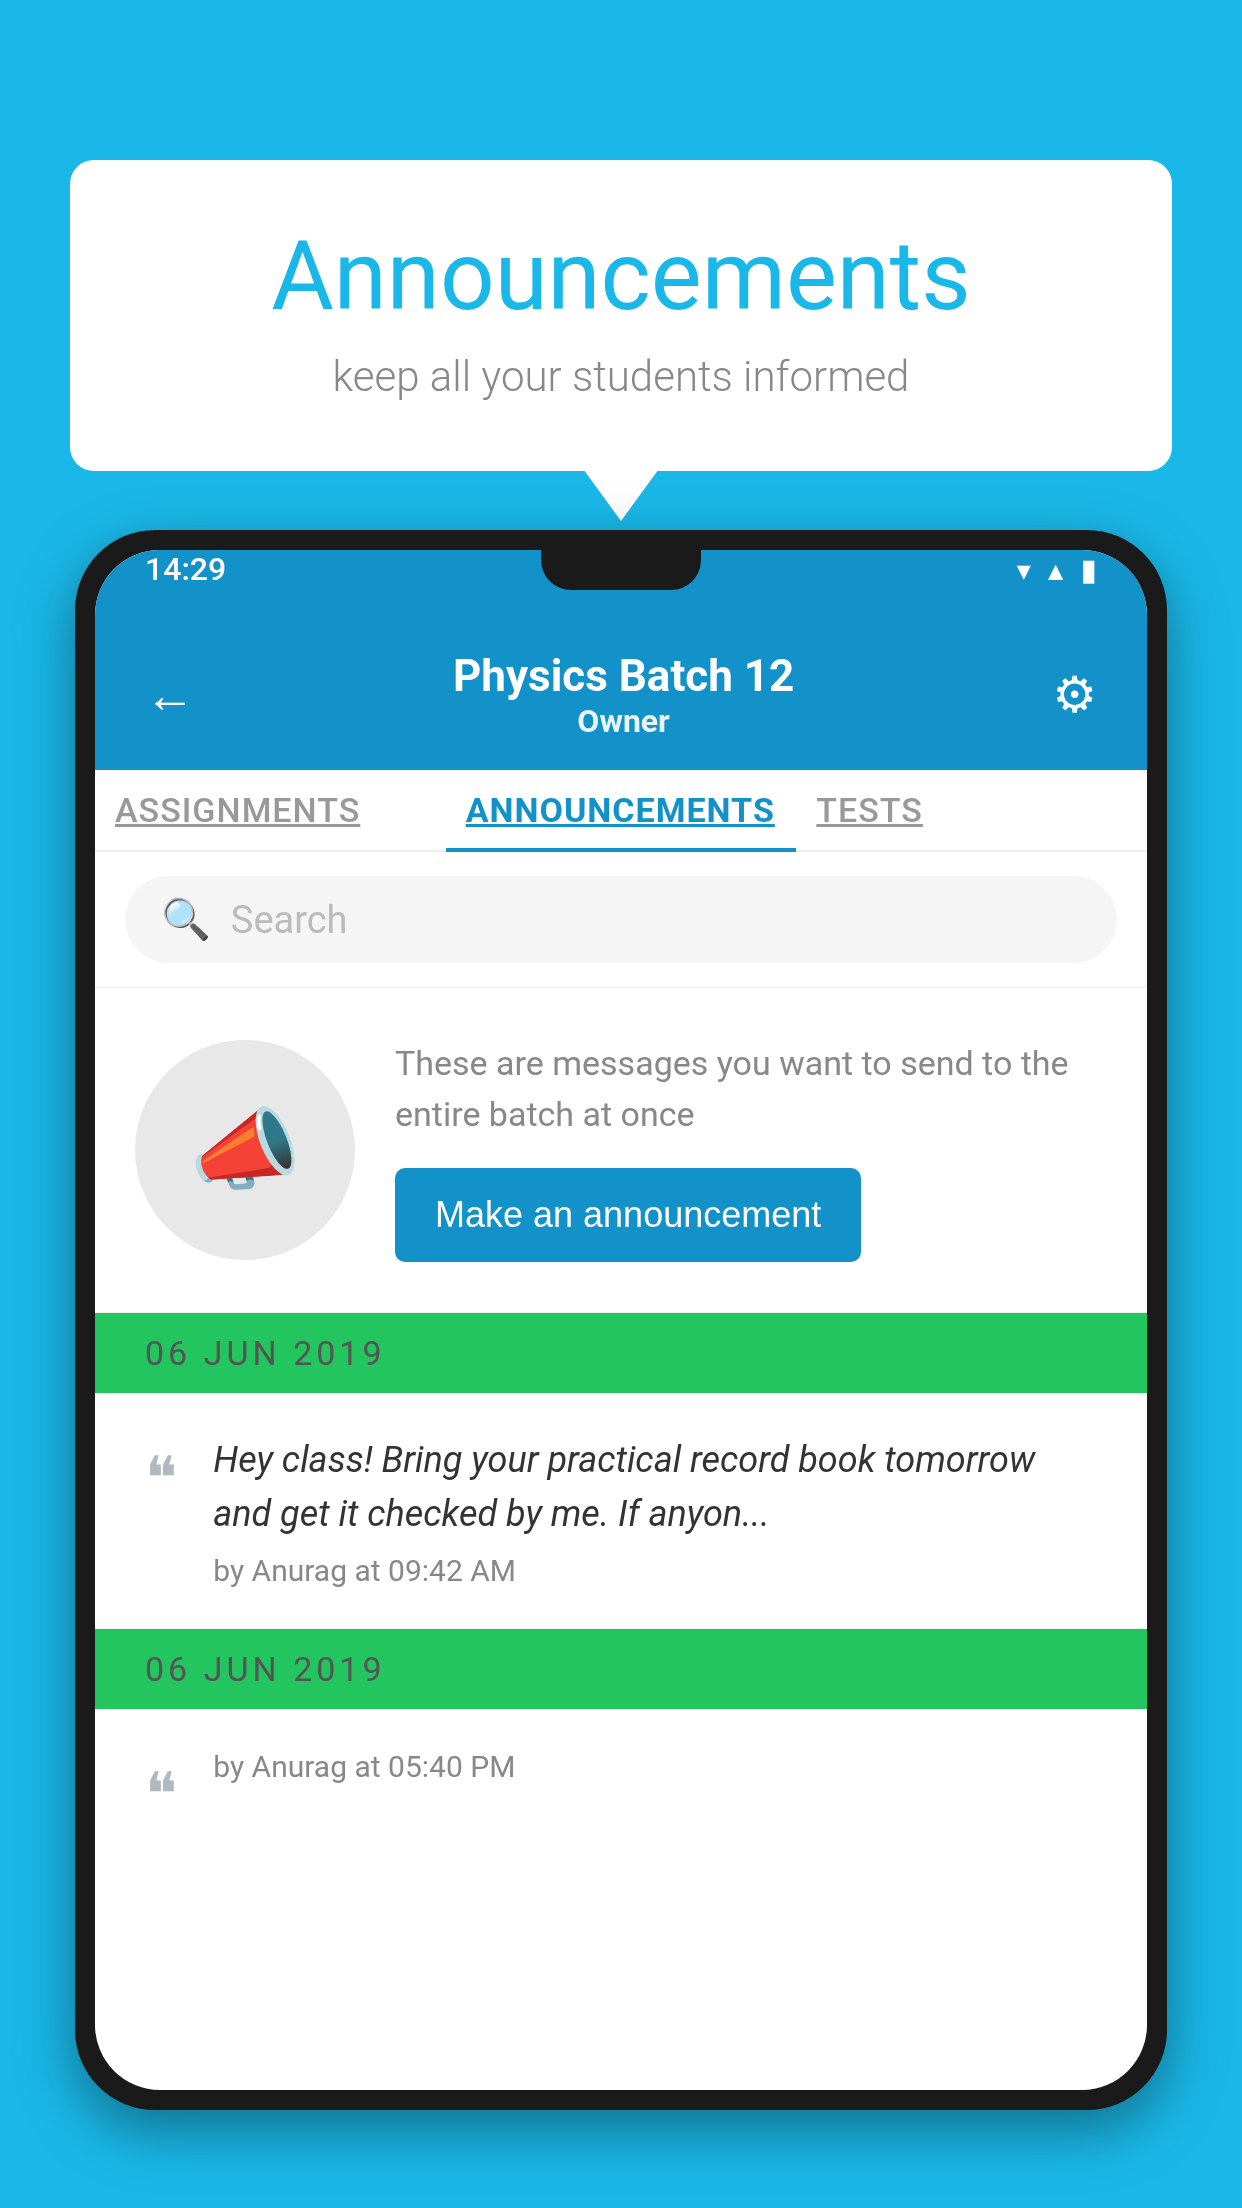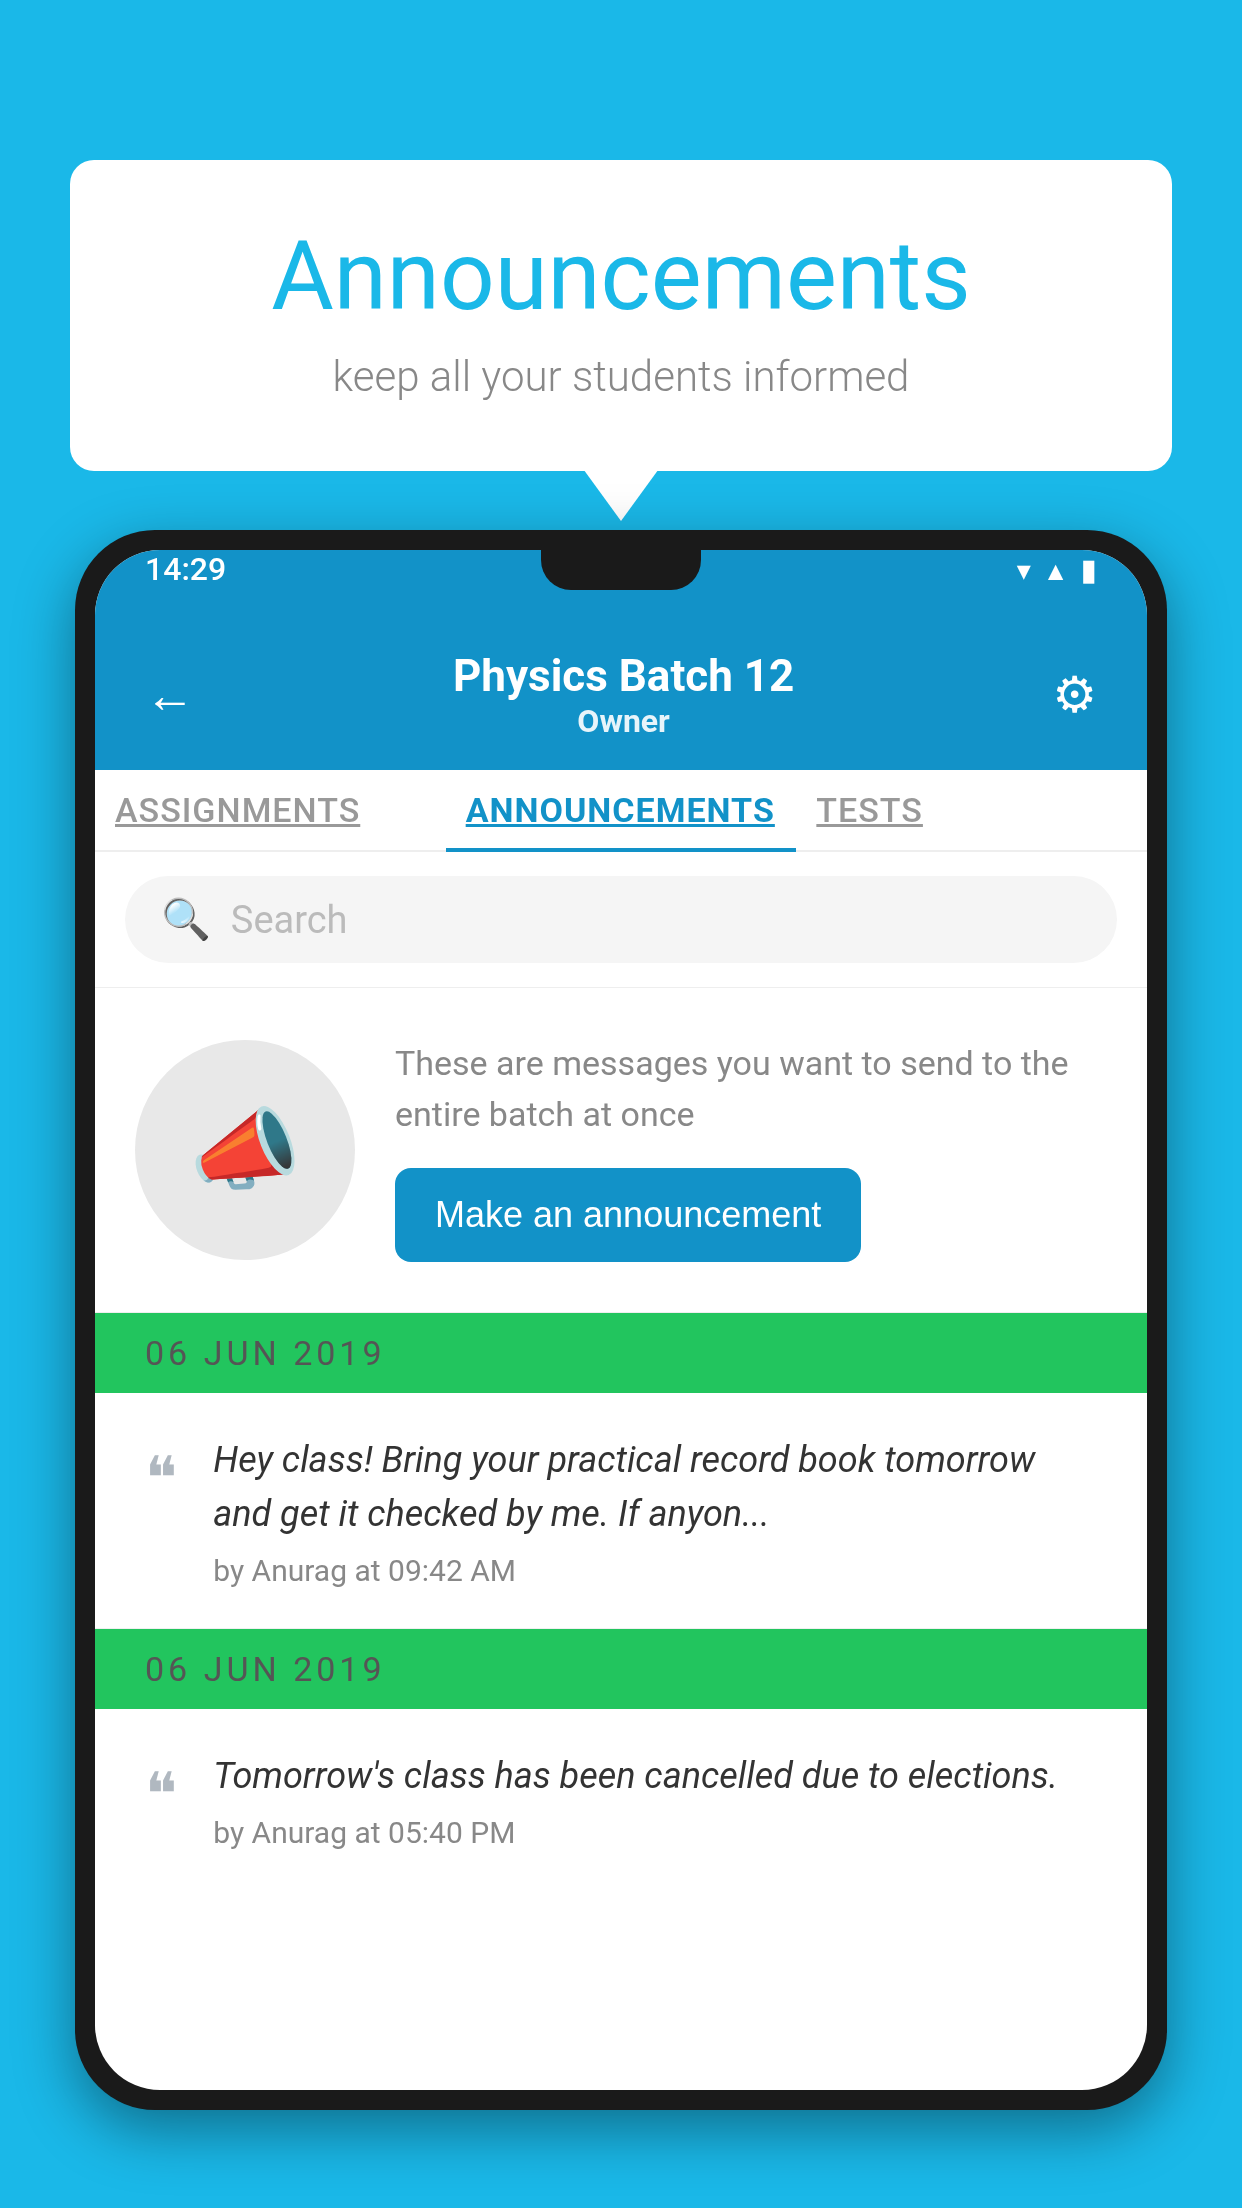--- a/index.html
+++ b/index.html
@@ -247,21 +247,21 @@
       font-size: 34px;
       color: #888;
       line-height: 1.5;
       margin-bottom: 28px;
     }
 
     .make-announcement-btn {
       background: #1292c8;
       color: white;
       border: none;
-      border-radius: 16px;
+      border-radius: 10px;
       padding: 26px 40px;
       font-size: 36px;
       font-weight: 500;
       cursor: pointer;
     }
 
     
     .date-section {
       background: #22c55e;
       padding: 20px 50px;
@@ -391,20 +391,19 @@
         </div>
       </div>
 
       <div class="date-section">
         <span class="date-label">06  JUN  2019</span>
       </div>
 
       <div class="announcement-item-2">
         <span class="quote-icon">❝</span>
         <div class="announcement-content">
-          <p class="announcement-text">Tomorrow's class has been cancelled due to elections.</p>
           <p class="announcement-meta">by Anurag at 05:40 PM</p>
         </div>
       </div>
 
     </div>
   </div>
 </div>
 
 </body></html>

